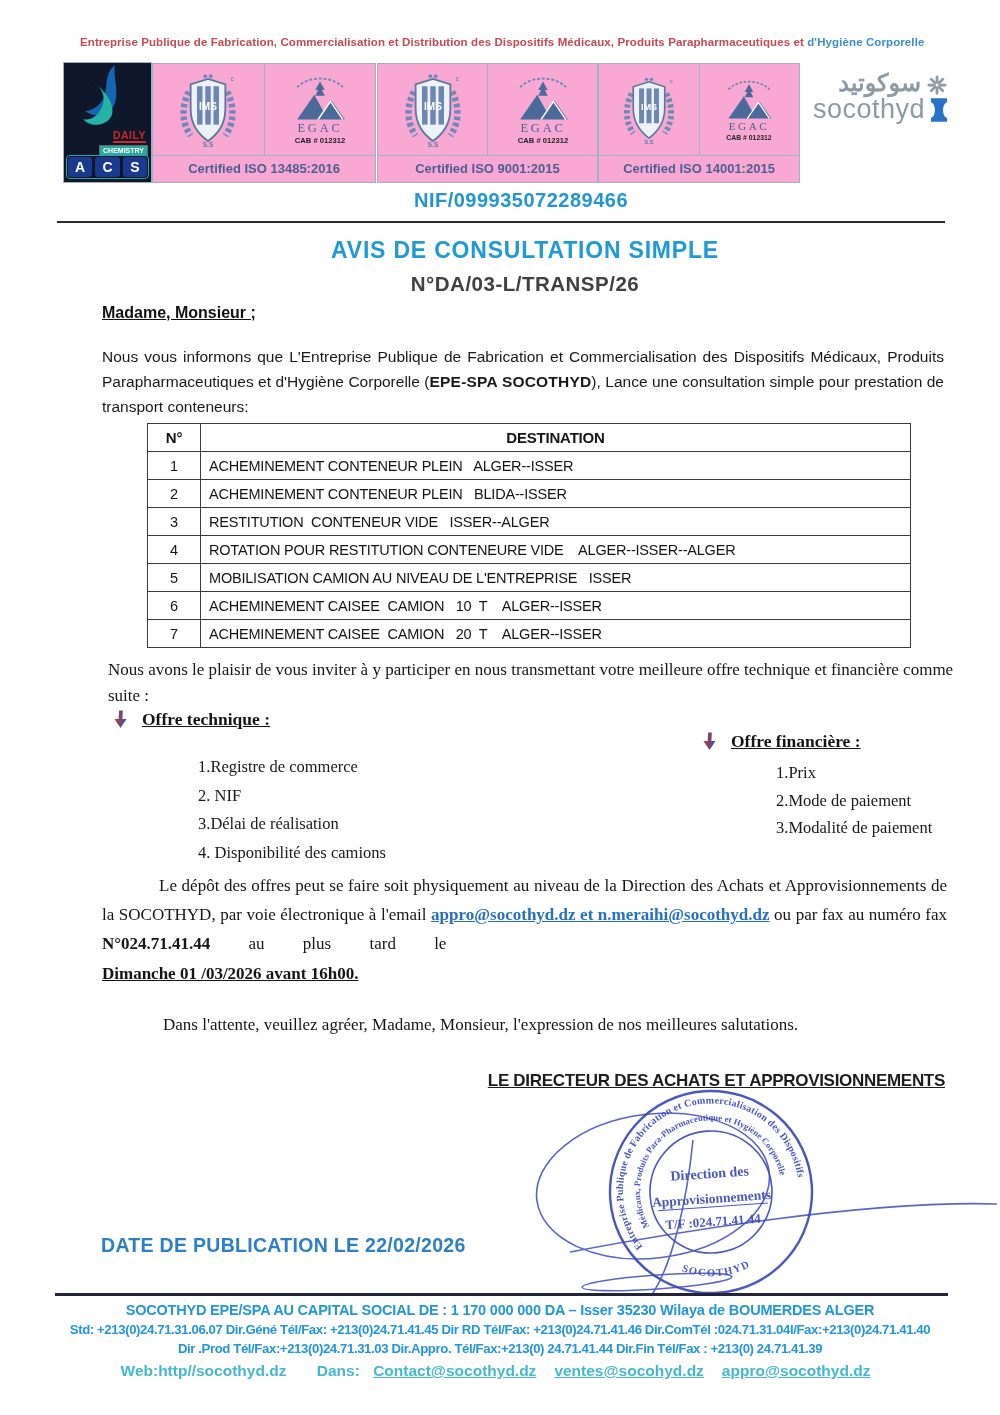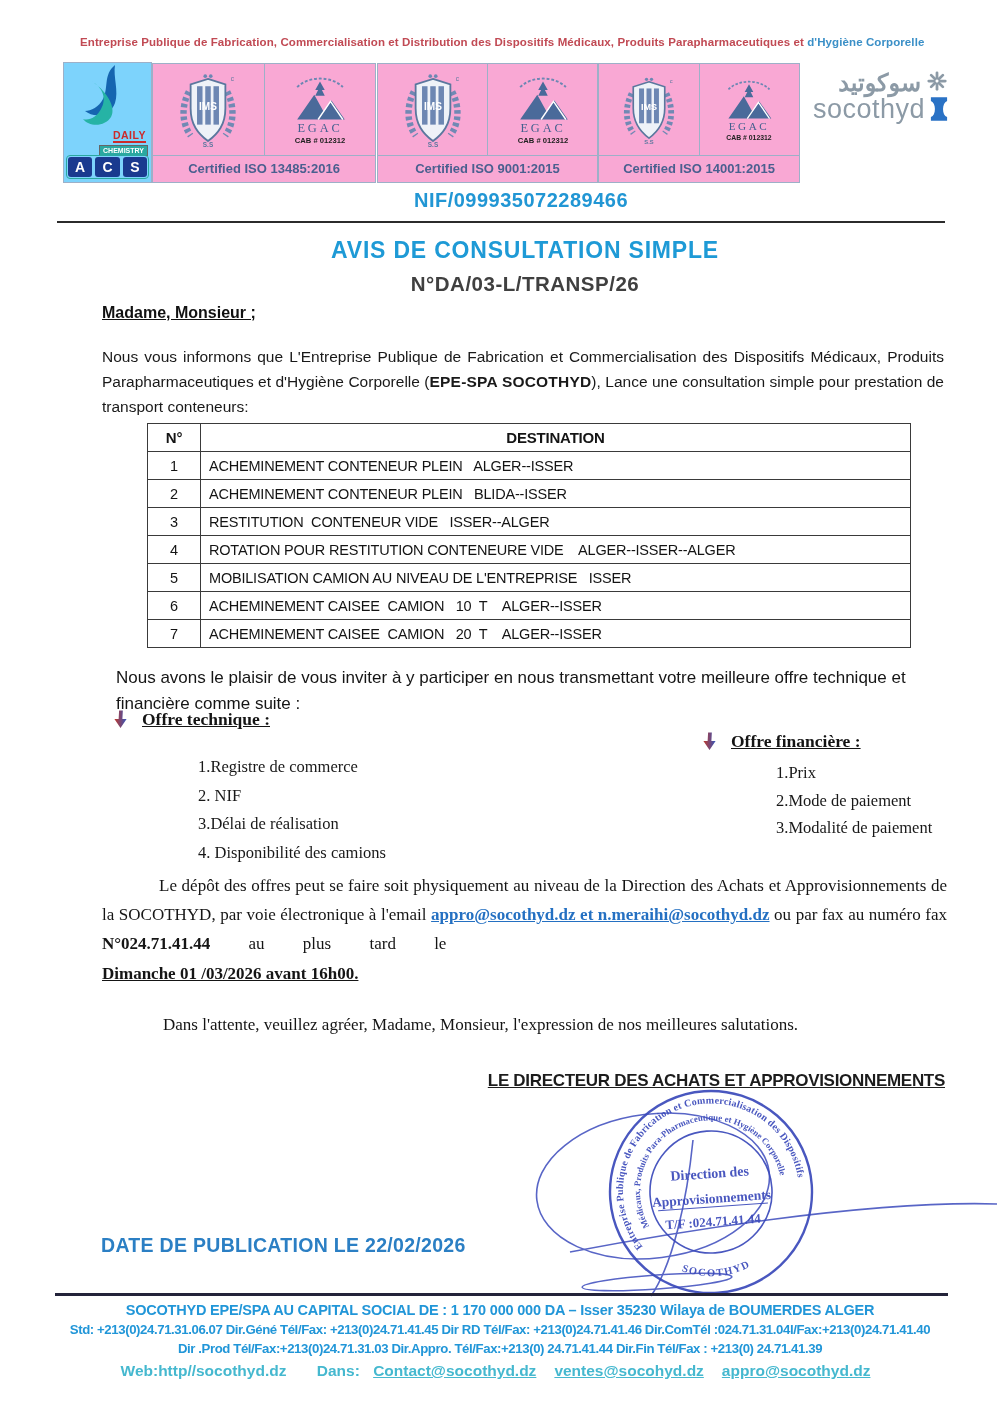--- a/index.html
+++ b/index.html
@@ -7,21 +7,21 @@
         font-family:"Liberation Sans",sans-serif;color:#1a1a1a;}
 
   
   .header-line{position:absolute;top:36px;left:80px;width:870px;font-size:11.5px;
                font-weight:bold;white-space:nowrap;letter-spacing:0.1px;}
   .hdr-red{color:#c14a54;}
   .hdr-blue{color:#3a8fc7;}
 
   
   .acs-box{position:absolute;top:62px;left:63px;width:87px;height:119px;
-           border:1.5px solid #9db0c8;background:#7dd3fc;}
+           border:1.5px solid #9db0c8;background:#0f172a;}
   .acs-flame{position:absolute;top:2px;left:10px;}
   .acs-daily{position:absolute;top:66px;right:5px;color:#cc2a2a;font-weight:bold;
              font-size:10.5px;border-bottom:2px solid #cc2a2a;letter-spacing:0.5px;}
   .acs-chem{position:absolute;top:82px;right:3px;background:#2aa8a0;color:#fff;
             font-size:7px;font-weight:bold;padding:1px 3px;border:1px solid #666;}
   .acs-letters{position:absolute;left:2px;right:2px;bottom:3px;display:flex;gap:3px;
                border:1.5px solid #2aa8a0;padding:1px;border-radius:4px;}
   .acs-letter{flex:1;background:#1a3a8f;color:#fff;font-weight:bold;text-align:center;
               font-size:14px;height:20px;line-height:20px;border-radius:3px;}
 
@@ -30,21 +30,21 @@
   .cert-box.c1{left:152px;width:222px;}
   .cert-box.c2{left:377px;width:219px;}
   .cert-box.c3{left:598px;width:200px;}
   .cert-top{flex:1;display:flex;}
   .cert-cell{flex:1;display:flex;align-items:center;justify-content:center;}
   .cert-cell.first{border-right:1.5px solid #9db0c8;}
   .cert-iso{height:26px;border-top:1.5px solid #9db0c8;text-align:center;
             font-weight:bold;color:#4a5f8f;font-size:13px;line-height:26px;}
 
   .soco-logo{position:absolute;top:70px;left:798px;width:150px;}
-  .soco-row{display:flex;justify-content:flex-end;align-items:flex-start;gap:5px;}
+  .soco-row{display:flex;justify-content:flex-end;align-items:flex-end;gap:5px;}
   .soco-ar{font-size:24px;font-weight:bold;color:#8c9aa6;direction:rtl;line-height:1.1;}
   .soco-lat{font-size:27px;color:#8c9aa6;letter-spacing:0.5px;line-height:1.0;}
 
   
   .nif{position:absolute;top:189px;left:0;width:1000px;padding-left:42px;box-sizing:border-box;
        text-align:center;color:#2196d4;font-weight:bold;font-size:20px;letter-spacing:0.5px;}
   .rule1{position:absolute;top:221px;left:57px;width:888px;border-top:2px solid #2b2b2b;}
   .title1{position:absolute;top:237px;left:0;width:1000px;padding-left:50px;box-sizing:border-box;
           text-align:center;color:#1e9ad6;font-weight:bold;font-size:23px;letter-spacing:0.8px;}
   .title2{position:absolute;top:272px;left:0;width:1000px;padding-left:50px;box-sizing:border-box;
@@ -57,22 +57,22 @@
          line-height:1.6;text-align:justify;color:#191919;margin:0;}
   .para1 b{letter-spacing:0.2px;}
 
   table.dest{position:absolute;top:423px;left:147px;width:764px;border-collapse:collapse;
              font-size:14.5px;color:#141414;letter-spacing:-0.2px;}
   table.dest th,table.dest td{border:1.6px solid #3a3a3a;height:25px;}
   table.dest th{font-size:15px;}
   td.num{width:50px;text-align:center;}
   td.dest-cell{padding:0 8px;white-space:pre-wrap;}
 
-  .para2{position:absolute;top:649px;left:100px;width:850px;margin:16px;
-         font-family:Liberation Sans, sans-serif;font-size:17px;line-height:1.55;color:#151515;}
+  .para2{position:absolute;top:649px;left:100px;width:850px;margin:8px;
+         font-family:Liberation Serif, serif;font-size:17px;line-height:1.55;color:#151515;}
 
   .offer-head{position:absolute;display:flex;align-items:center;gap:14px;}
   .offer-head.tech{top:709px;left:113px;}
   .offer-head.fin{top:731px;left:702px;}
   .offer-head .lbl{font-family:"Liberation Serif",serif;font-weight:bold;font-size:17.5px;
                    text-decoration:underline;color:#141414;}
   .offer-list{position:absolute;font-family:"Liberation Serif",serif;font-size:16.5px;color:#181818;}
   .offer-list.tech{top:753px;left:198px;line-height:28.5px;}
   .offer-list.fin{top:759px;left:776px;line-height:27.5px;}
 

